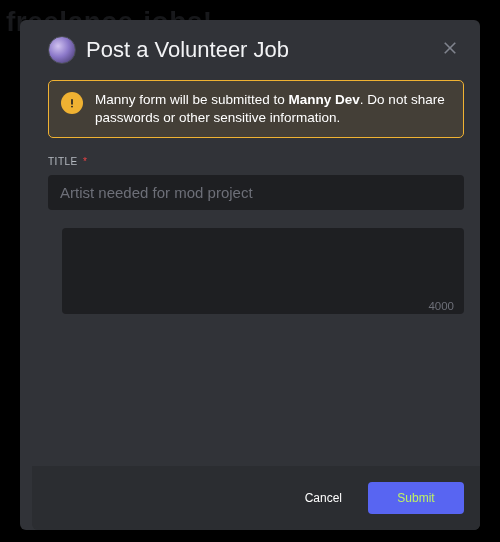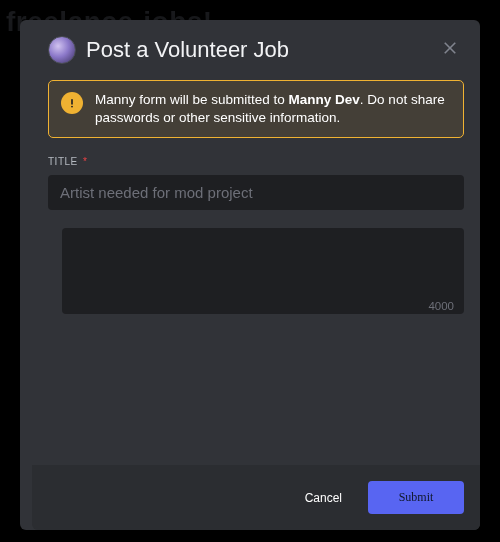--- a/index.html
+++ b/index.html
@@ -149,23 +149,22 @@
     cursor:pointer;
     border:none;
     font-family:inherit;
   }
   .btn-link {
     background:transparent;
     color:#ffffff;
   }
   .btn-primary {
     background: var(--brand);
-    color:#0f172a;
+    color:#bef264;
     min-width:96px;
-    font-family:Liberation Serif, serif;
   }
 </style>
 </head>
 <body>
 
 <div class="backdrop">
   <div class="bg-text">freelance-jobs!</div>
 
   <div class="modal">
 

